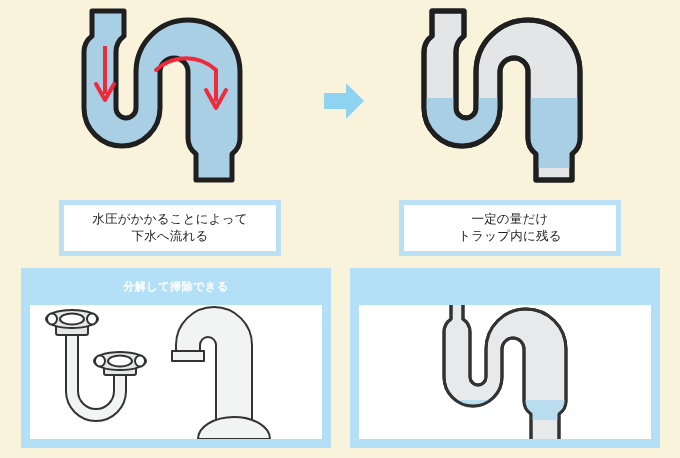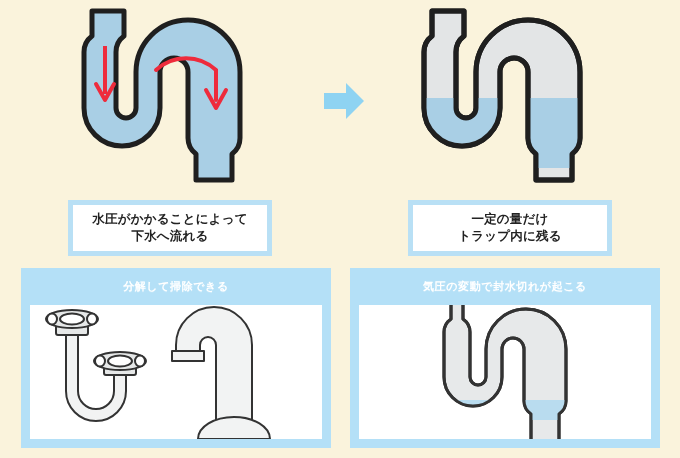--- a/index.html
+++ b/index.html
@@ -16,29 +16,29 @@
   .top-panel{position:absolute;top:0;width:340px;height:252px;}
   .top-panel.left{left:0;}
   .top-panel.right{left:340px;}
 
   .figure{position:absolute;left:0;top:8px;width:340px;height:186px;}
 
   .caption{
     position:absolute;
     left:50%;transform:translateX(-50%);
     top:200px;
-    width:204px;
+    width:222px;
     background:#ffffff;
     border:5px solid #b9e0f5;
     box-sizing:border-box;
     padding:6px 4px 7px 4px;
     text-align:center;
     color:#222222;
     font-size:12.5px;
-    font-weight:bold;
+    font-weight:normal;
     line-height:1.32;
     letter-spacing:0.2px;
   }
   .caption .l{display:block;white-space:nowrap;}
 
   
   .flow-arrow{position:absolute;left:322px;top:80px;width:44px;height:42px;}
 
   
   .card{
@@ -221,21 +221,20 @@
             <path d="M142 46 L174 46 L174 56 L142 56 Z" fill="#f2f3f3"></path>
 
             <path d="M168 134 A36 22 0 0 1 240 134 Z" fill="#f2f3f3"></path>
           </g>
         </g>
       </svg>
     </div>
   </div>
 
   <div class="card right">
-    <div class="card-header">気圧の変動で封水切れが起こる</div>
     <div class="card-body">
       <svg viewBox="0 0 292 134" xmlns="http://www.w3.org/2000/svg">
         <defs>
           <clipPath id="trapClipBottom">
             <path d="M92 -10
                      L92 14 Q85 19 85 27 L85 72
                      A29 29 0 0 0 143 72 L143 44
                      A11 11 0 0 1 165 44 L165 96
                      Q165 104 172 109 L172 140 L200 140 L200 109
                      Q207 104 207 96 L207 44

